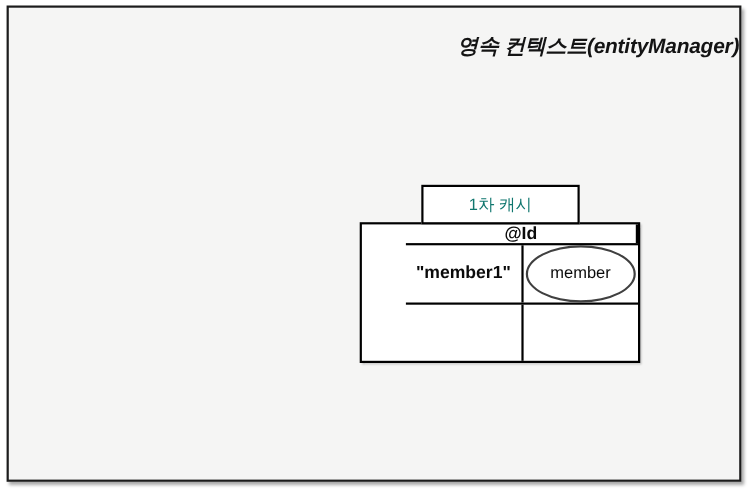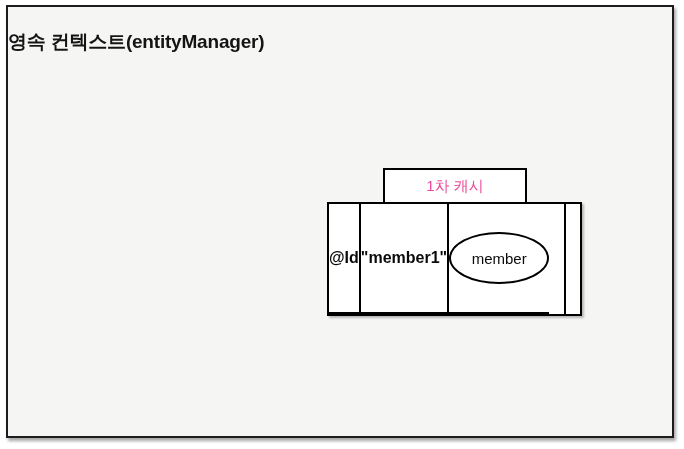--- a/index.html
+++ b/index.html
@@ -24,55 +24,57 @@
     box-sizing: border-box;
     border: 2px solid #1c1c1c;
     background: #f5f5f4;
     box-shadow: 2px 3px 3px rgba(0,0,0,0.35);
   }
   .diagram-title {
     position: absolute;
     left: 0;
     top: 22px;
     width: 100%;
-    text-align: left;
+    text-align: right;
     font-size: 19px;
     font-weight: bold;
     color: #141414;
     letter-spacing: -0.2px;
+    font-style: italic;
   }
   .cache-tab {
     position: absolute;
     left: 375px;
     top: 161px;
     width: 144px;
     height: 36px;
     box-sizing: border-box;
     border: 2px solid #000000;
     background: #ffffff;
     z-index: 2;
     display: flex;
     align-items: center;
     justify-content: center;
     font-size: 15px;
-    color: #ec4899;
+    color: #0f766e;
   }
   .cache-table {
     position: absolute;
     left: 319px;
     top: 195px;
     width: 255px;
-    height: 114px;
+    height: 128px;
     box-sizing: border-box;
     border: 2px solid #000000;
     background: #ffffff;
     z-index: 1;
     display: flex;
-    flex-direction: row;
+    flex-direction: column;
     box-shadow: 2px 2px 2px rgba(0,0,0,0.25);
+    padding-left: 40px;
   }
   .t-row {
     display: flex;
     flex: 1;
     min-height: 0;
   }
   .t-row.header {
     flex: 0 0 17px;
     border-bottom: 2px solid #000000;
   }
@@ -96,21 +98,21 @@
   }
   .id-value {
     font-size: 16px;
     font-weight: 600;
     color: #0a0a0a;
   }
   .entity-ellipse {
     width: 100px;
     height: 52px;
     box-sizing: border-box;
-    border: 2px solid #000000;
+    border: 2px solid #404040;
     border-radius: 50%;
     background: #ffffff;
     display: flex;
     align-items: center;
     justify-content: center;
     font-size: 15px;
     color: #0a0a0a;
   }
 </style>
 </head>

